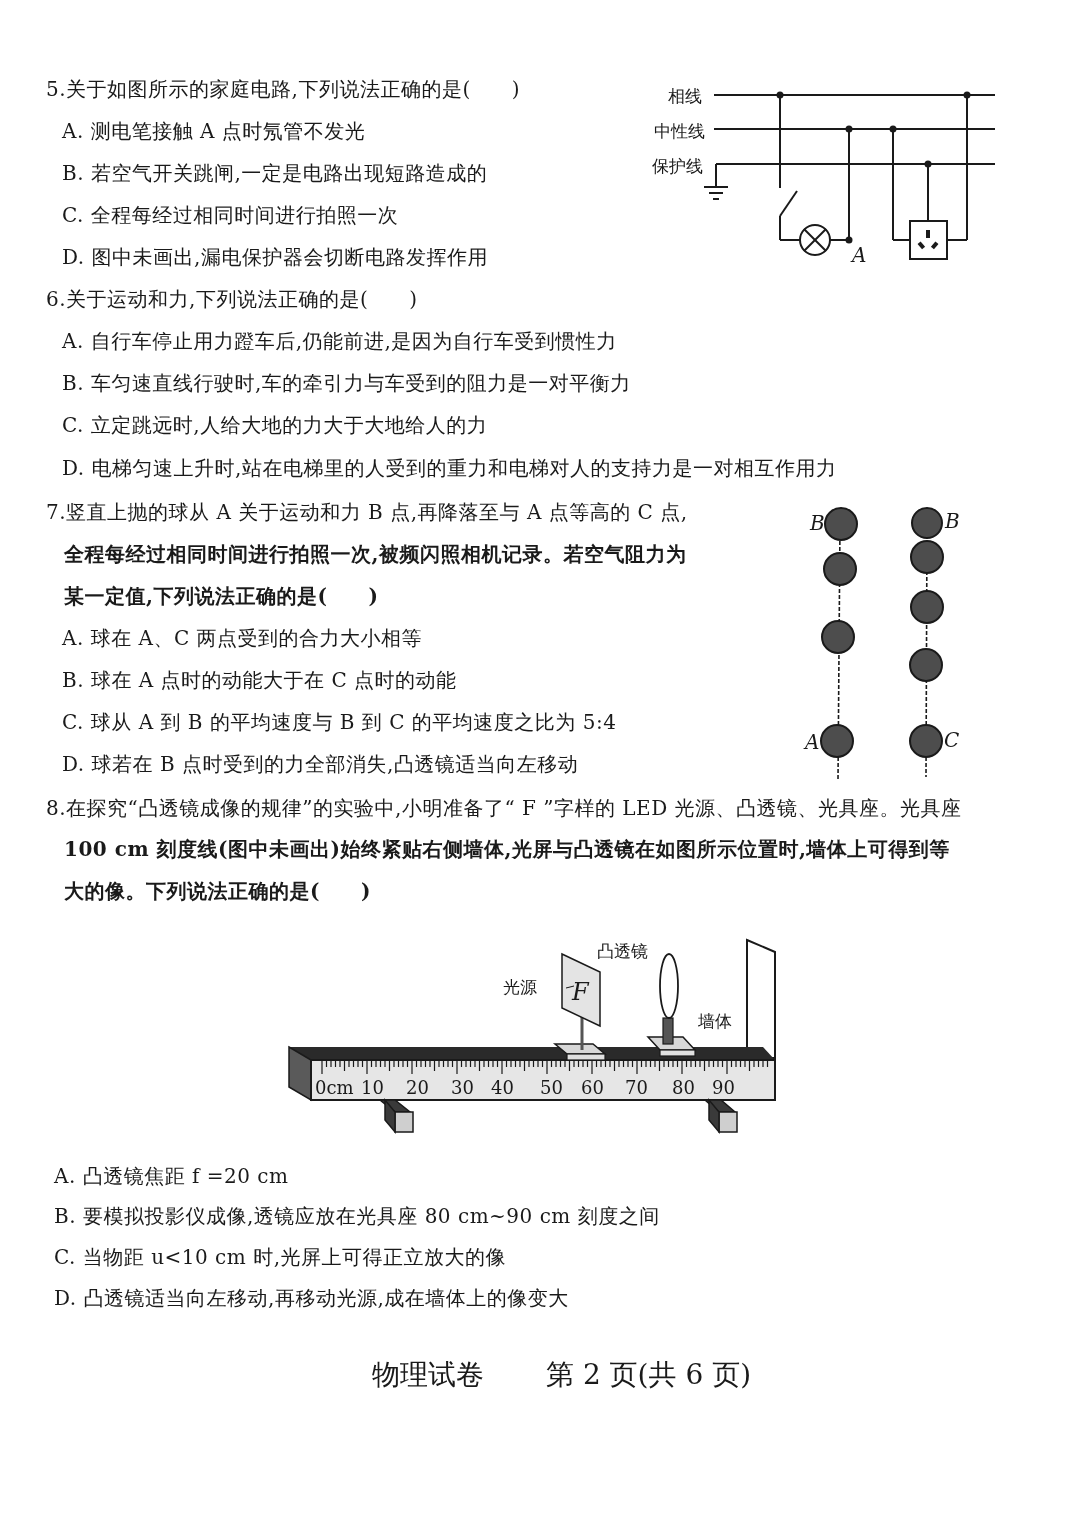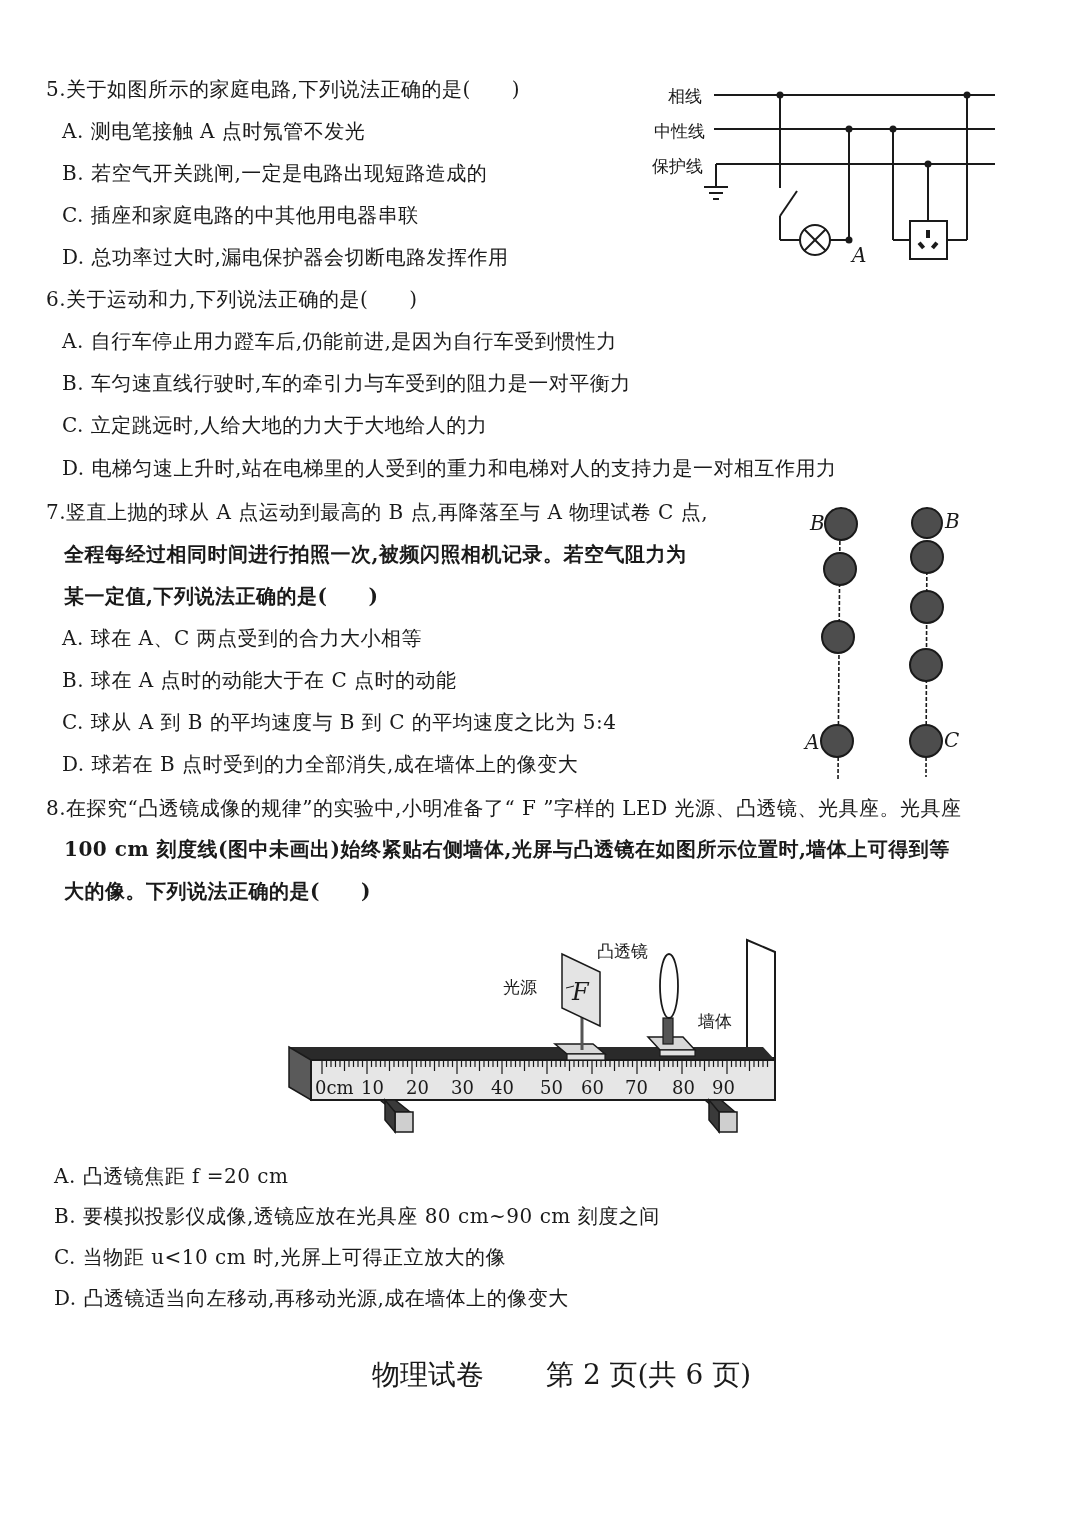--- a/index.html
+++ b/index.html
@@ -18,22 +18,22 @@
   .footer span { margin-right: 62px; }
 </style>
 </head>
 <body>
 
 <div class="line q" style="top:76px">
   <span>5.</span><span>关于如图所示的家庭电路,下列说法正确的是(　　)</span>
 </div>
 <div class="line opt" style="top:118px">A. 测电笔接触 A 点时氖管不发光</div>
 <div class="line opt" style="top:160px">B. 若空气开关跳闸,一定是电路出现短路造成的</div>
-<div class="line opt" style="top:202px">C. 插座和家庭电路的中其他用电器串联</div>
-<div class="line opt" style="top:244px">D. 总功率过大时,漏电保护器会切断电路发挥作用</div>
+<div class="line opt" style="top:202px">C. 全程每经过相同时间进行拍照一次</div>
+<div class="line opt" style="top:244px">D. 图中未画出,漏电保护器会切断电路发挥作用</div>
 
 <svg class="diagram" style="left:640px; top:80px" width="370" height="195" viewBox="0 0 370 195">
   <text class="lbl" x="28" y="22">相线</text>
   <text class="lbl" x="14" y="57">中性线</text>
   <text class="lbl" x="12" y="92">保护线</text>
   <g stroke="#1a1a1a" stroke-width="2" fill="none">
     <line x1="74" y1="15" x2="355" y2="15"></line>
     <line x1="74" y1="49" x2="355" y2="49"></line>
     <line x1="76" y1="84" x2="355" y2="84"></line>
     <line x1="76" y1="84" x2="76" y2="107"></line>
@@ -72,28 +72,28 @@
 
 <div class="line q" style="top:286px">
   <span>6.</span><span>关于运动和力,下列说法正确的是(　　)</span>
 </div>
 <div class="line opt" style="top:328px">A. 自行车停止用力蹬车后,仍能前进,是因为自行车受到惯性力</div>
 <div class="line opt" style="top:370px">B. 车匀速直线行驶时,车的牵引力与车受到的阻力是一对平衡力</div>
 <div class="line opt" style="top:412px">C. 立定跳远时,人给大地的力大于大地给人的力</div>
 <div class="line opt" style="top:455px">D. 电梯匀速上升时,站在电梯里的人受到的重力和电梯对人的支持力是一对相互作用力</div>
 
 <div class="line q" style="top:499px">
-  <span>7.</span><span>竖直上抛的球从 A 点运动到最高的 B 点,再降落至与 A 物理试卷 C 点,</span>
+  <span>7.</span><span>竖直上抛的球从 A 关于运动和力 B 点,再降落至与 A 点等高的 C 点,</span>
 </div>
 <div class="line cont" style="top:541px">全程每经过相同时间进行拍照一次,被频闪照相机记录。若空气阻力为</div>
 <div class="line cont" style="top:583px">某一定值,下列说法正确的是(　　)</div>
 <div class="line opt" style="top:625px">A. 球在 A、C 两点受到的合力大小相等</div>
 <div class="line opt" style="top:667px">B. 球在 A 点时的动能大于在 C 点时的动能</div>
 <div class="line opt" style="top:709px">C. 球从 A 到 B 的平均速度与 B 到 C 的平均速度之比为 5:4</div>
-<div class="line opt" style="top:751px">D. 球若在 B 点时受到的力全部消失,成在墙体上的像变大</div>
+<div class="line opt" style="top:751px">D. 球若在 B 点时受到的力全部消失,凸透镜适当向左移动</div>
 
 <svg class="diagram" style="left:790px; top:495px" width="200" height="290" viewBox="0 0 200 290">
   <g stroke="#1a1a1a" stroke-width="1.6" stroke-dasharray="4 2">
     <line x1="50" y1="28" x2="48" y2="285"></line>
     <line x1="137" y1="28" x2="136" y2="282"></line>
   </g>
   <g fill="#4d4d4d" stroke="#1a1a1a" stroke-width="2">
     <circle cx="51" cy="29" r="16"></circle>
     <circle cx="50" cy="74" r="16"></circle>
     <circle cx="48" cy="142" r="16"></circle>

